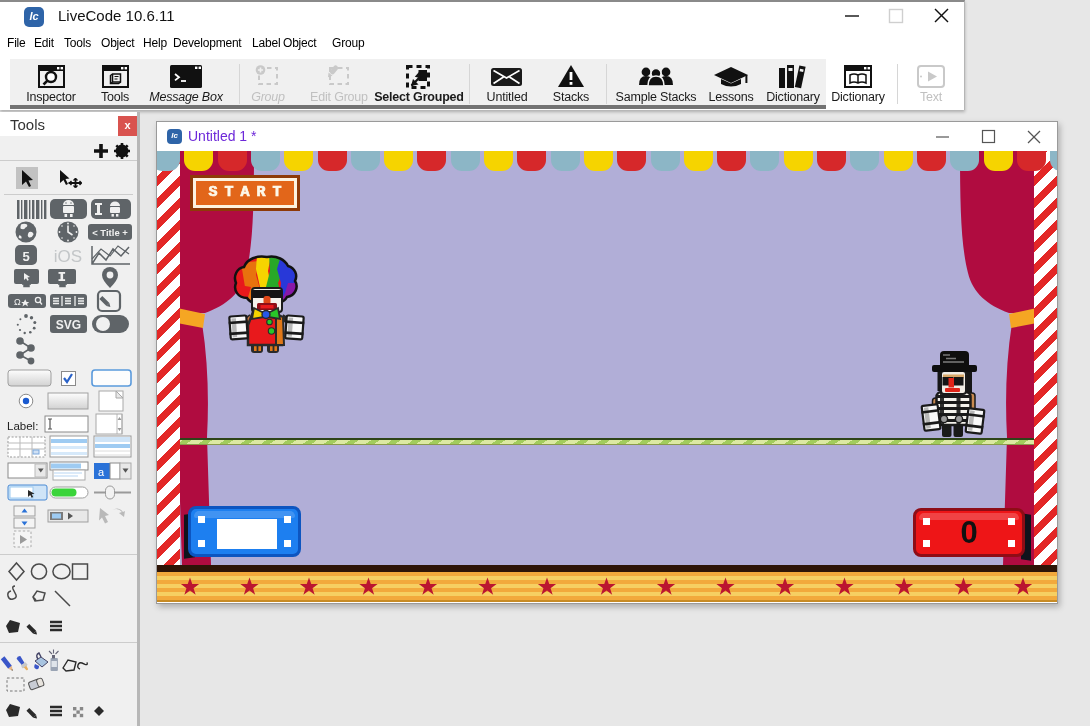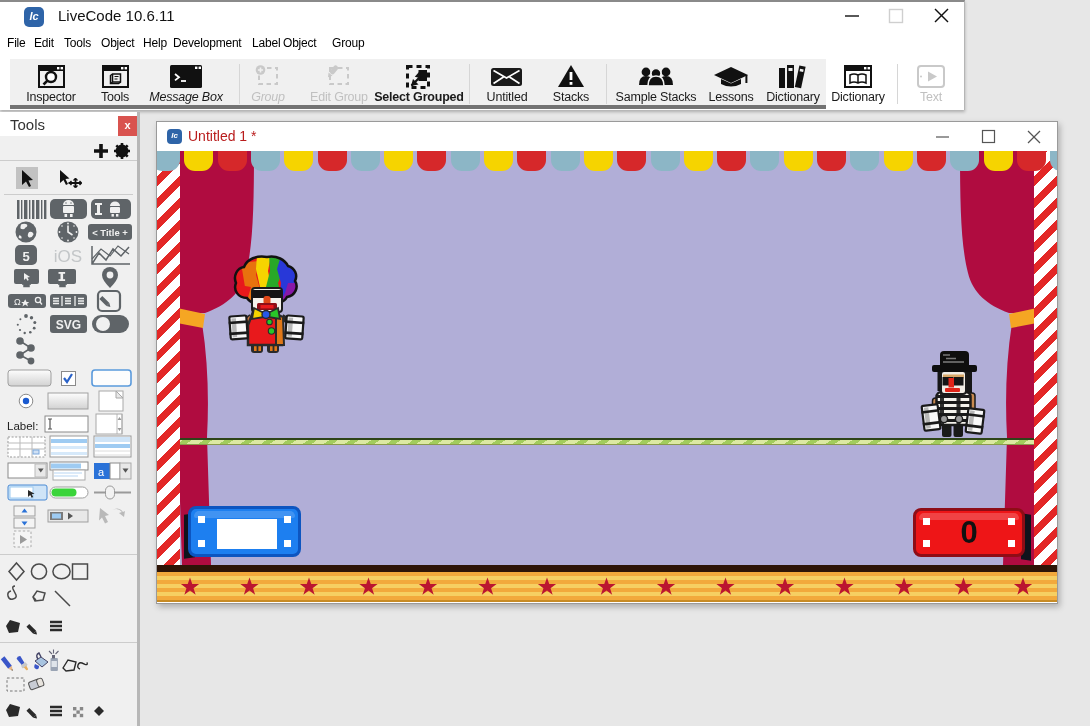--- a/index.html
+++ b/index.html
@@ -19,21 +19,21 @@
   .tsep{position:absolute;top:5px;width:1px;height:40px;background:#d6d6d6;}
   
   #palette{left:0;top:112px;width:137px;height:614px;background:#f0f0f0;border-right:3px solid #b7b7b7;box-sizing:content-box;}
   #pal-title{left:0;top:0;width:137px;height:24px;background:#fff;}
   #pal-title .t{position:absolute;left:10px;top:4px;font-size:15px;color:#333;}
   #pal-x{left:118px;top:4px;width:19px;height:20px;background:#d9534f;color:#fff;font-size:11px;font-weight:bold;text-align:center;line-height:19px;}
   
   #stack{left:156px;top:121px;width:902px;height:483px;background:#fff;border:1px solid #9a9a9a;box-sizing:border-box;box-shadow:2px 3px 6px rgba(0,0,0,0.25);}
   #stacktitle{left:0;top:0;width:100%;height:29px;background:#fff;}
   #stlogo{left:10px;top:7px;width:15px;height:15px;background:#2e64a8;border-radius:4px;color:#fff;font-weight:bold;font-style:italic;font-size:8px;text-align:center;line-height:14px;}
-  #sttext{left:31px;top:6px;font-size:14px;color:#b91c1c;}
+  #sttext{left:31px;top:6px;font-size:14px;color:#6d28d9;}
   #stage{left:0;top:29px;width:900px;height:451px;background:#b1aed7;overflow:hidden;}
   .st-abs{position:absolute;}
 </style>
 </head>
 <body>
 
 <div class="abs" id="ide">
   <div class="abs" id="idetitle">
     <div class="abs" id="lclogo">lc</div>
     <div class="abs" id="idetitletext">LiveCode 10.6.11</div>
@@ -570,20 +570,24 @@
 
       <path d="M900,0 L803,0 C803,55 804,95 811,122 C816,142 830,154 852,162 L900,162 Z" fill="#b00c40"></path>
 
       <path d="M879,172 L855,172 C849,210 848,250 850,286 L846,414 L879,414 Z" fill="#b00c40"></path>
 
       <path d="M880,157 L852,163 L854,177 L880,172 Z" fill="#f5a623"></path>
     </svg>
 
     <div class="st-abs" style="left:21px;top:287px;width:857px;height:7px;background:repeating-linear-gradient(-35deg,#dce9a2 0 7px,#a2cc5c 7px 12px);border-top:2px solid #2e4418;border-bottom:1px solid #8a9a4a;box-sizing:border-box;"></div>
 
+    <div class="st-abs" style="left:33px;top:24px;width:110px;height:36px;background:#8e3a08;">
+      <div class="st-abs" style="left:3px;top:3px;right:3px;bottom:3px;border:3px solid #fdf3e0;background:#e2661a;"></div>
+      <div class="st-abs" style="left:0;top:9px;width:110px;text-align:center;font-family:'Liberation Mono',monospace;font-weight:bold;font-size:15px;letter-spacing:7px;color:#fdf8ea;text-indent:7px;-webkit-text-stroke:0.7px #fdf8ea;">START</div>
+    </div>
 
     <svg class="st-abs" style="left:70px;top:104px" width="80" height="100" id="clown">
       <path d="M24,62 Q16,66 13,74" stroke="#2a2a2a" stroke-width="6" fill="none"></path>
       <path d="M55,62 Q63,66 66,74" stroke="#2a2a2a" stroke-width="6" fill="none"></path>
       <path d="M24,62 Q18,66 15,73" stroke="#c87840" stroke-width="3" fill="none"></path>
       <rect x="24" y="84" width="12" height="14" rx="3" fill="#2a2a2a"></rect>
       <rect x="40" y="84" width="12" height="14" rx="3" fill="#2a2a2a"></rect>
       <rect x="27" y="87" width="2.6" height="9" fill="#e07818"></rect>
         <rect x="31.4" y="87" width="2.6" height="9" fill="#e07818"></rect>
       <rect x="43" y="87" width="2.6" height="9" fill="#e07818"></rect>

